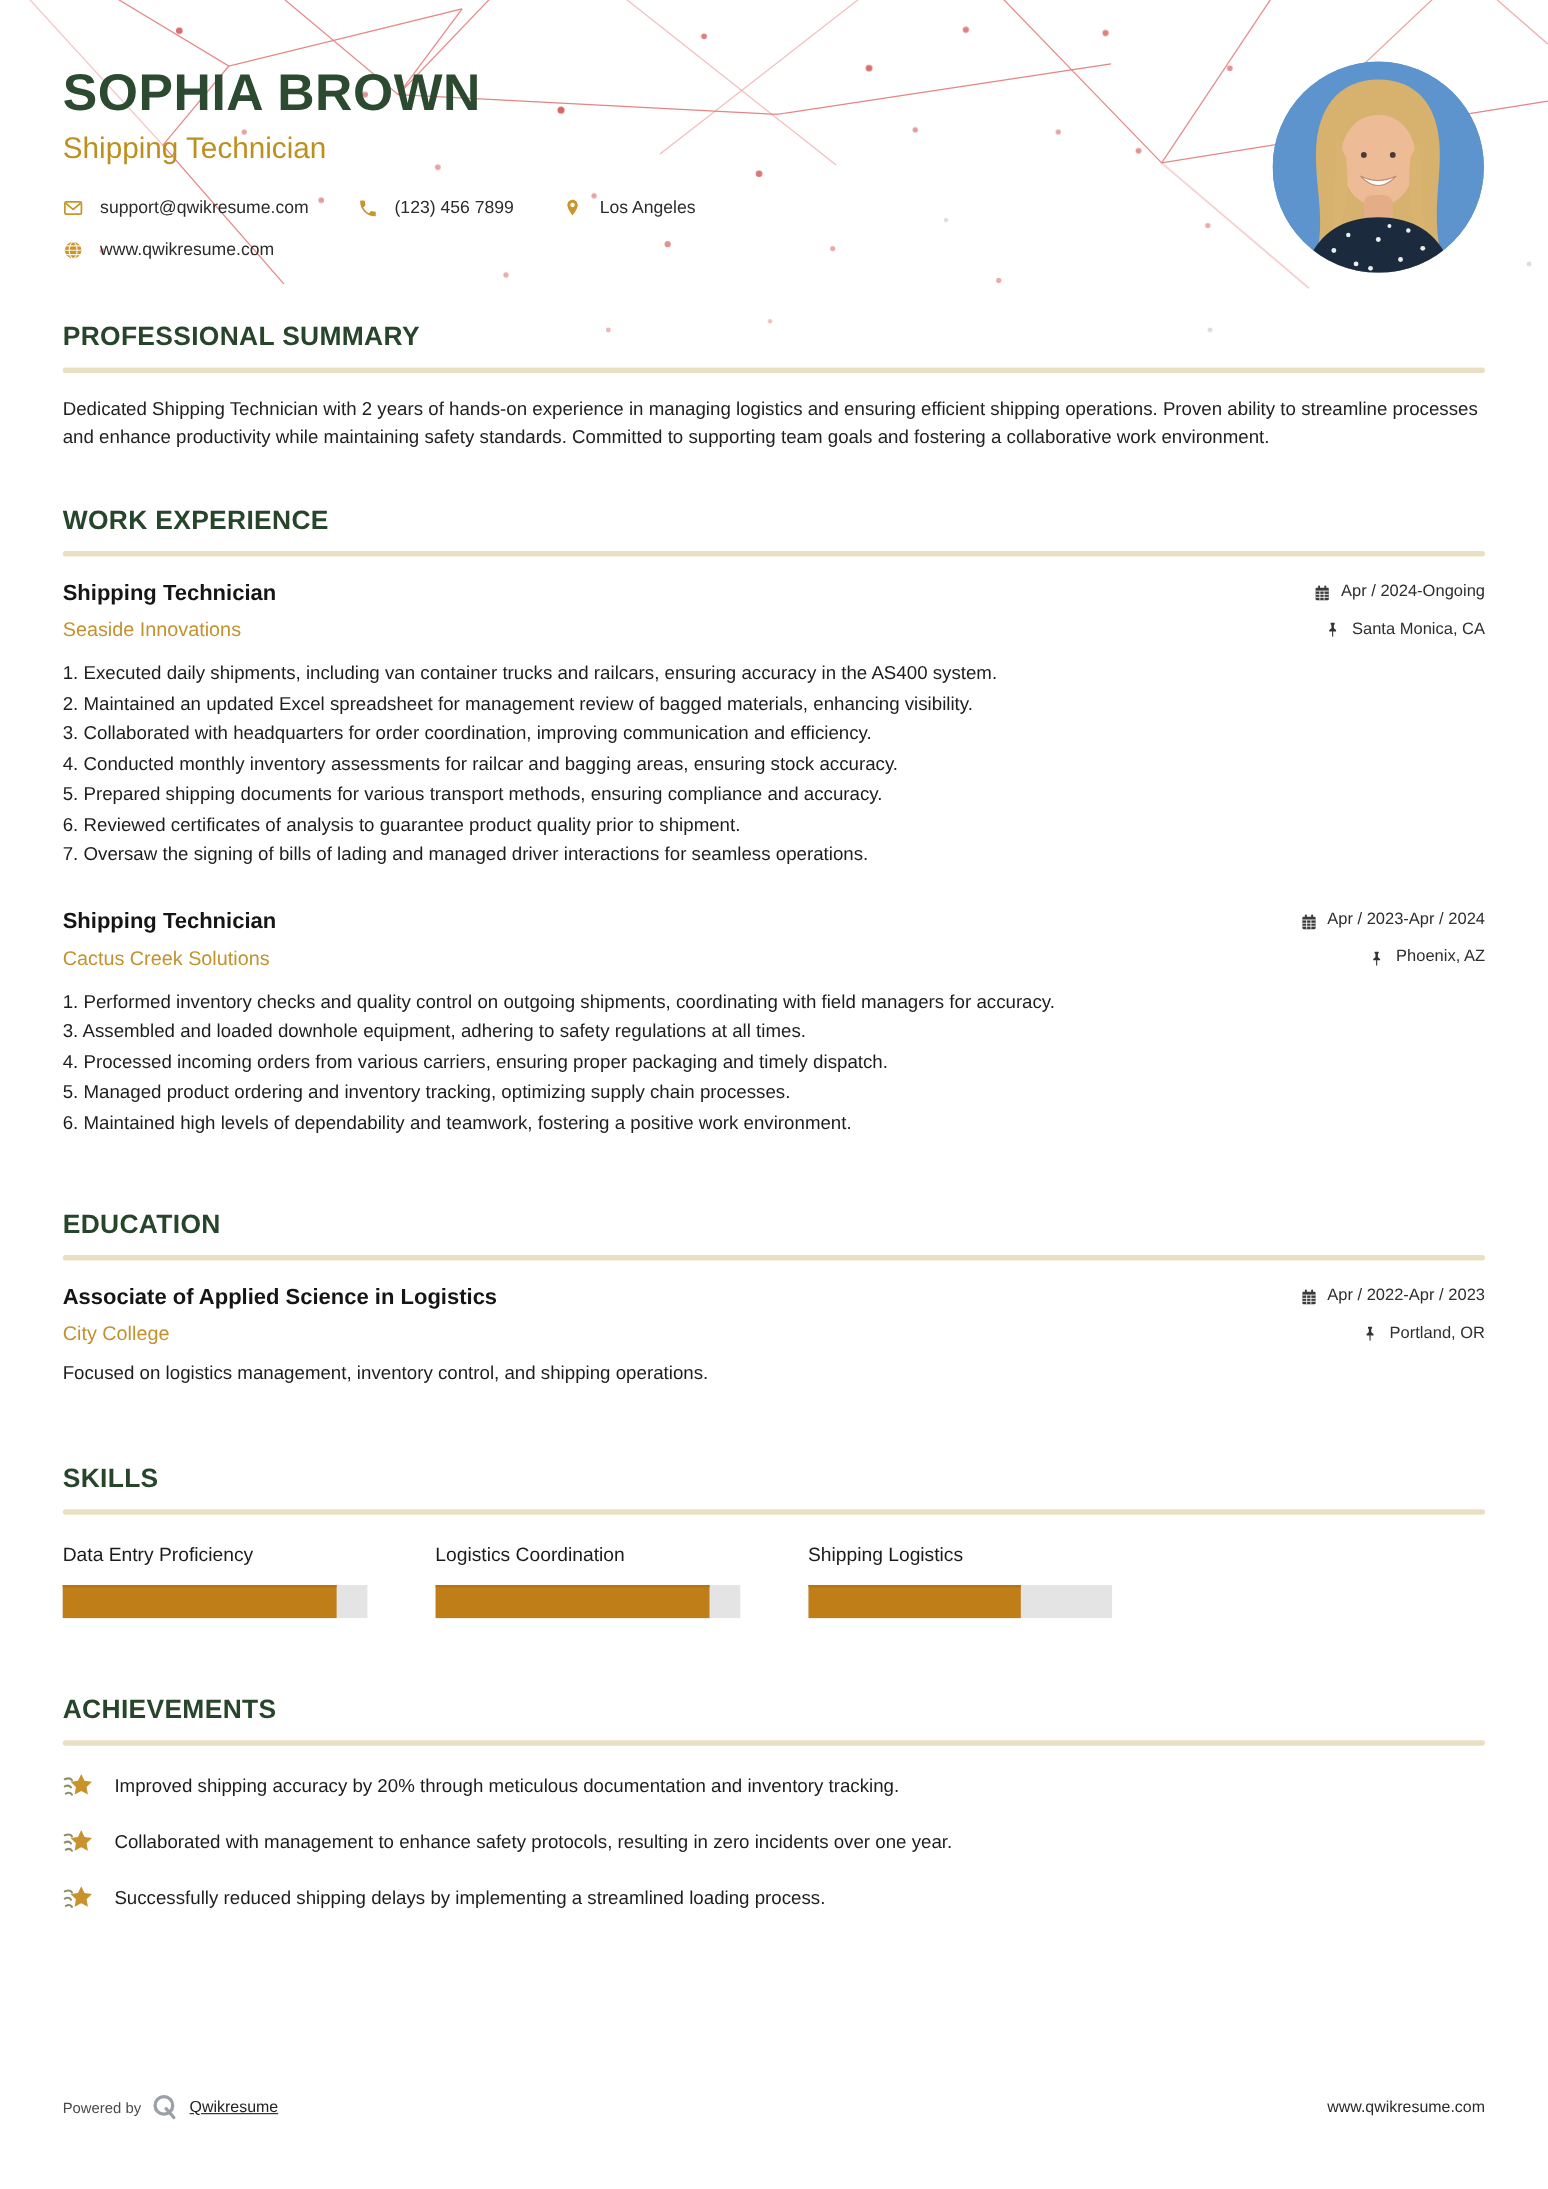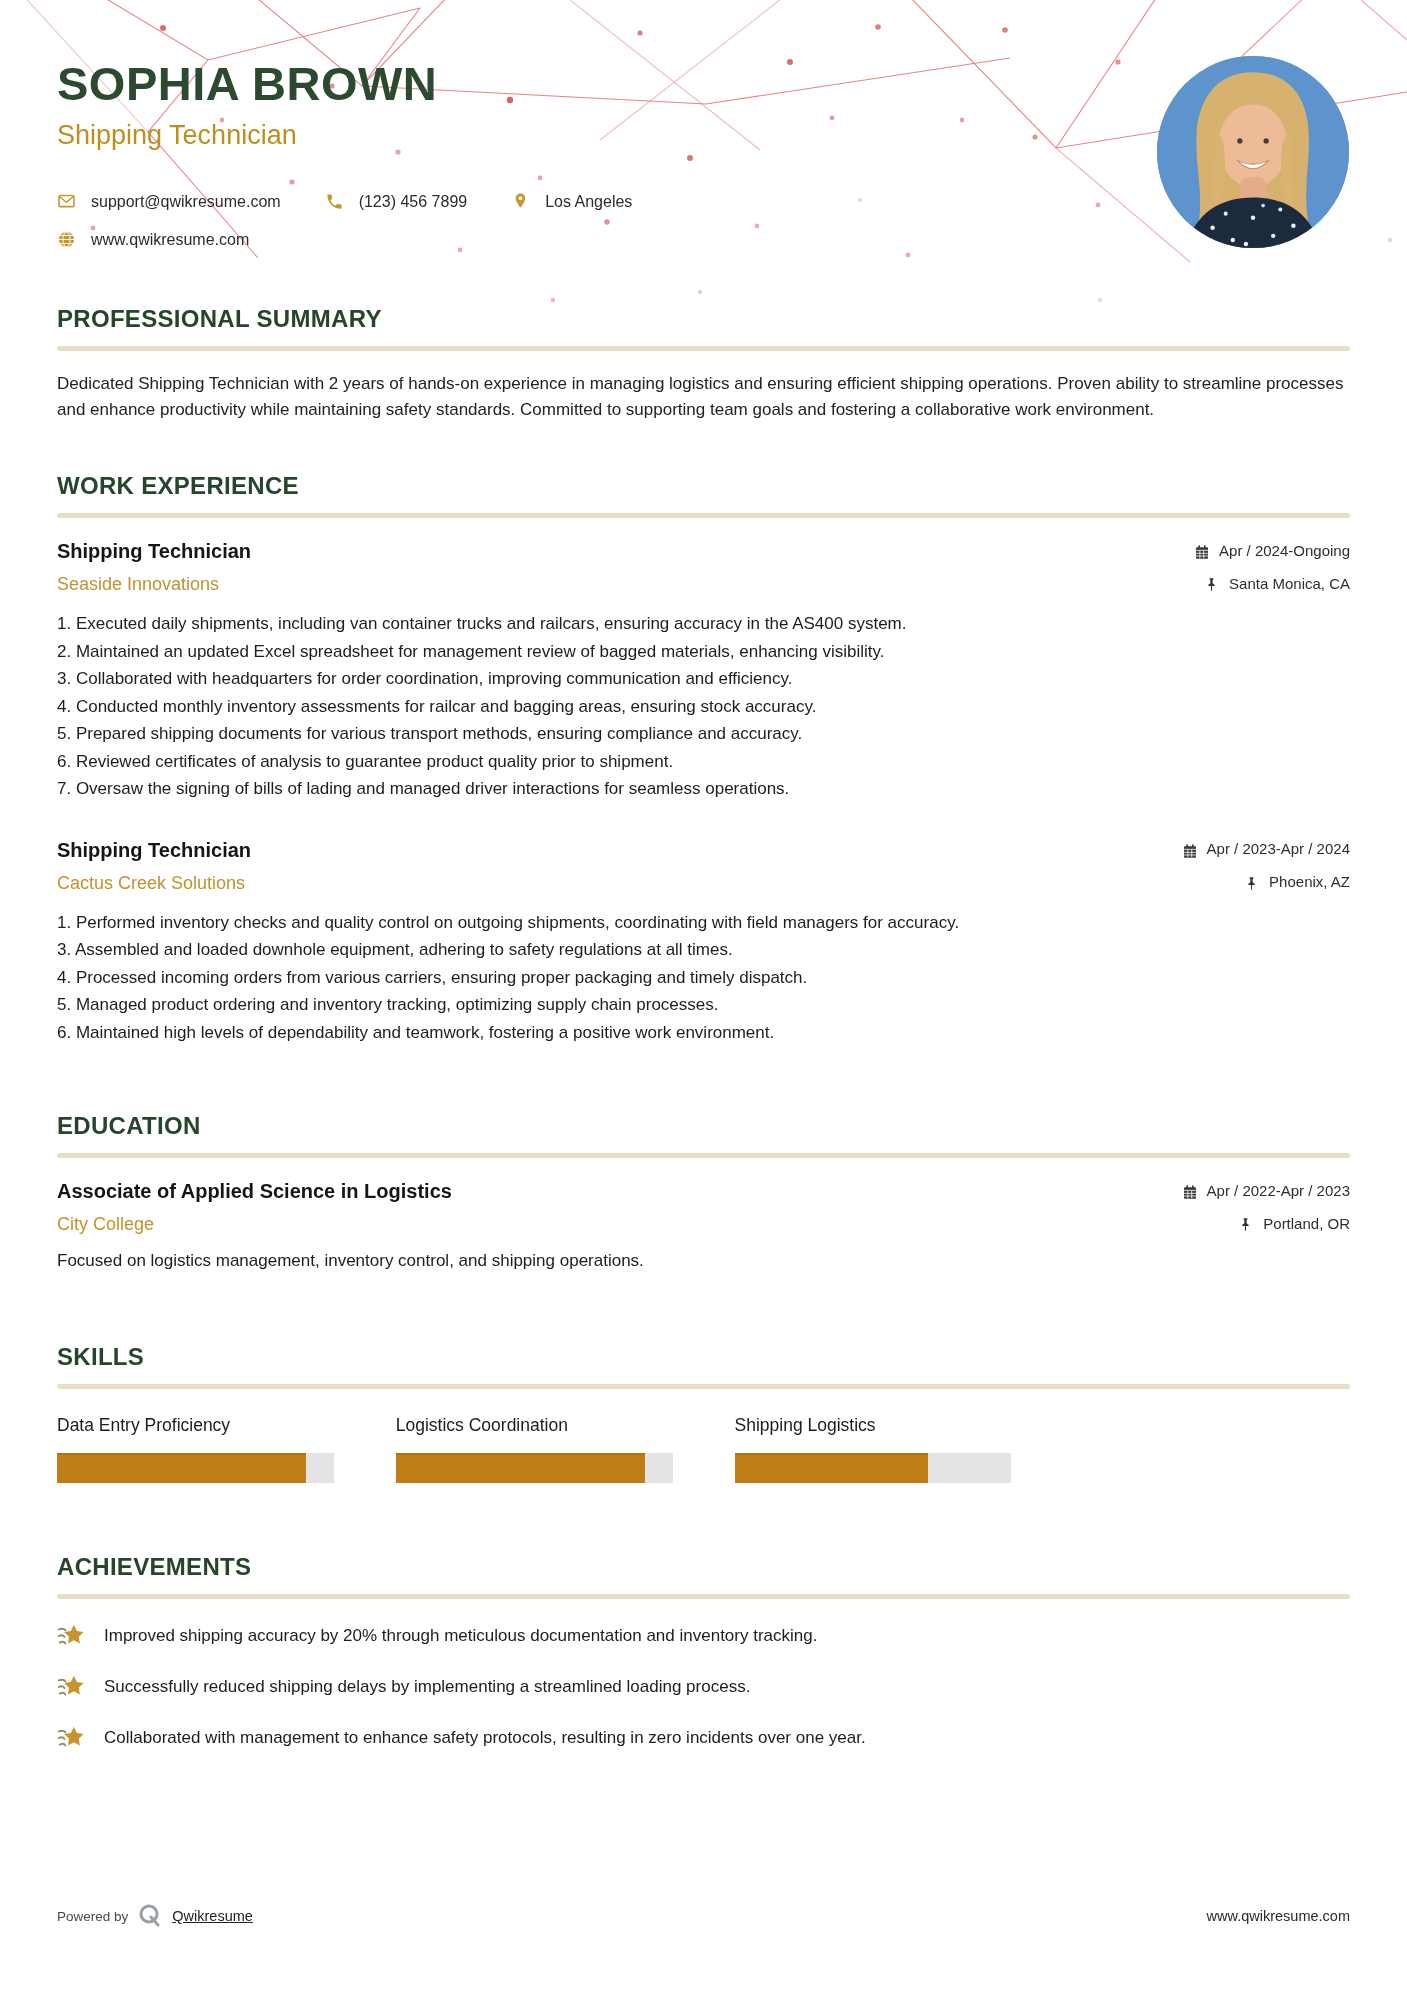--- a/index.html
+++ b/index.html
@@ -11,21 +11,21 @@
   .mesh { position:absolute; top:0; left:0; width:1407px; height:320px; pointer-events:none; }
   .content { position:relative; padding:0 57px; }
 
   
   .photo {
     position:absolute; top:56px; right:58px; width:192px; height:192px;
     border-radius:50%; overflow:hidden; background:#5e94cd;
   }
   .name { padding-top:56px; font-size:47px; font-weight:bold; color:#2b4a2f; letter-spacing:.5px; }
   .job-subtitle { margin-top:9px; font-size:27px; color:#bd8f1e; }
-  .contact { margin-top:41px; display:flex; flex-direction:column; gap:19px; font-size:16px; color:#2b2b2b; }
+  .contact { margin-top:29px; display:flex; flex-direction:column; gap:19px; font-size:16px; color:#2b2b2b; }
   .contact-row { display:flex; align-items:center; gap:44px; }
   .contact-item { display:flex; align-items:center; gap:15px; }
   .cicon { width:19px; height:19px; display:inline-flex; }
 
   
   .section-heading { font-size:24px; font-weight:bold; color:#26452a; letter-spacing:.3px; }
   .rule { height:5px; background:#ebdfc3; border-radius:3px; margin-top:13px; }
   .sec-summary { margin-top:56px; }
   .summary-text { margin-top:20px; font-size:17px; line-height:1.5; color:#222; max-width:1295px; }
   .sec-work { margin-top:50px; }
@@ -375,34 +375,34 @@
           <span class="aicon">
             <svg viewBox="0 0 32 32" width="30" height="30">
               <g stroke="#8e8e6e" stroke-width="2" fill="none" stroke-linecap="round">
                 <path d="M2,9 Q7,7 9,10"></path>
                 <path d="M2,16 Q6,14 8,17"></path>
                 <path d="M3,23 Q7,21 9,24"></path>
               </g>
               <path d="M18 4 l3.2 6.6 7.2 1 -5.2 5.1 1.2 7.2 -6.4-3.4 -6.4 3.4 1.2-7.2 -5.2-5.1 7.2-1 Z" fill="#c8932d"></path>
             </svg>
           </span>
-          <span>Successfully reduced shipping delays by implementing a streamlined loading process.</span>
+          <span>Collaborated with management to enhance safety protocols, resulting in zero incidents over one year.</span>
         </div>
         <div class="ach-item">
           <span class="aicon">
             <svg viewBox="0 0 32 32" width="30" height="30">
               <g stroke="#8e8e6e" stroke-width="2" fill="none" stroke-linecap="round">
                 <path d="M2,9 Q7,7 9,10"></path>
                 <path d="M2,16 Q6,14 8,17"></path>
                 <path d="M3,23 Q7,21 9,24"></path>
               </g>
               <path d="M18 4 l3.2 6.6 7.2 1 -5.2 5.1 1.2 7.2 -6.4-3.4 -6.4 3.4 1.2-7.2 -5.2-5.1 7.2-1 Z" fill="#c8932d"></path>
             </svg>
           </span>
-          <span>Collaborated with management to enhance safety protocols, resulting in zero incidents over one year.</span>
+          <span>Successfully reduced shipping delays by implementing a streamlined loading process.</span>
         </div>
       </div>
   </div>
 </div>
 
 <div class="footer">
   <div class="powered">
     <span>Powered by</span>
     <span class="qlogo">
       <svg viewBox="0 0 26 26" width="26" height="26">

